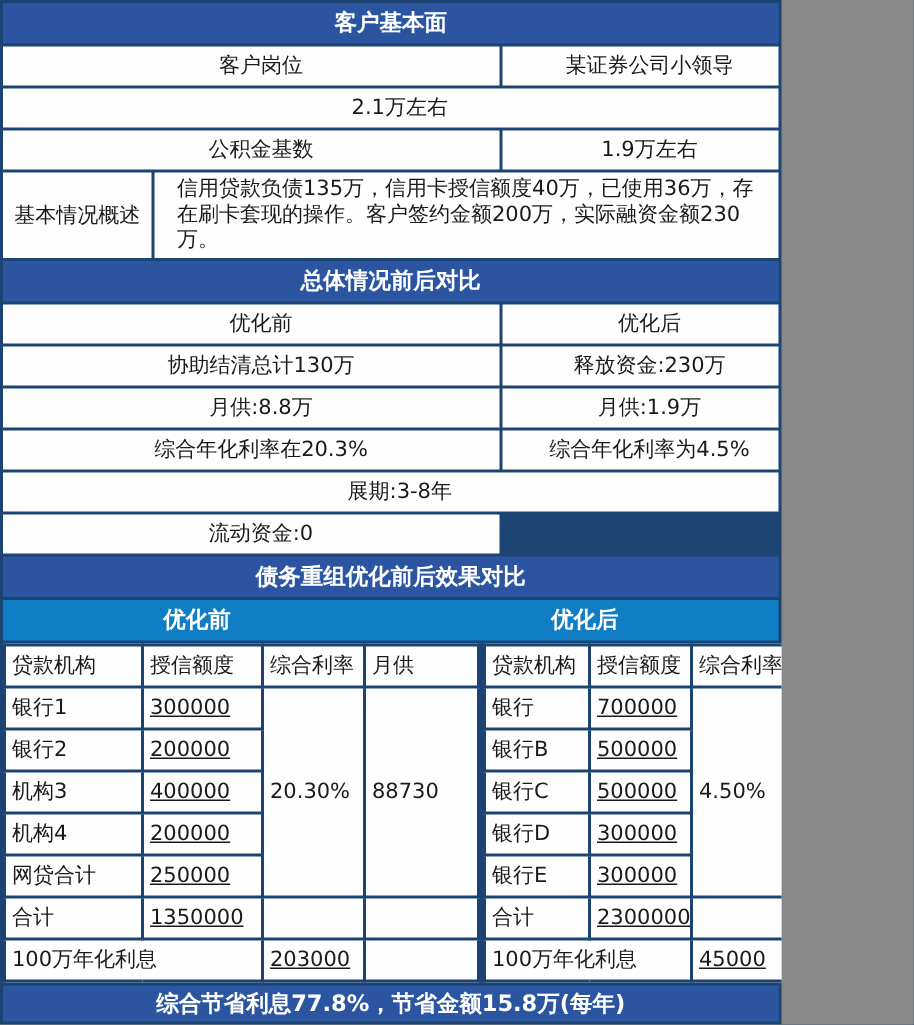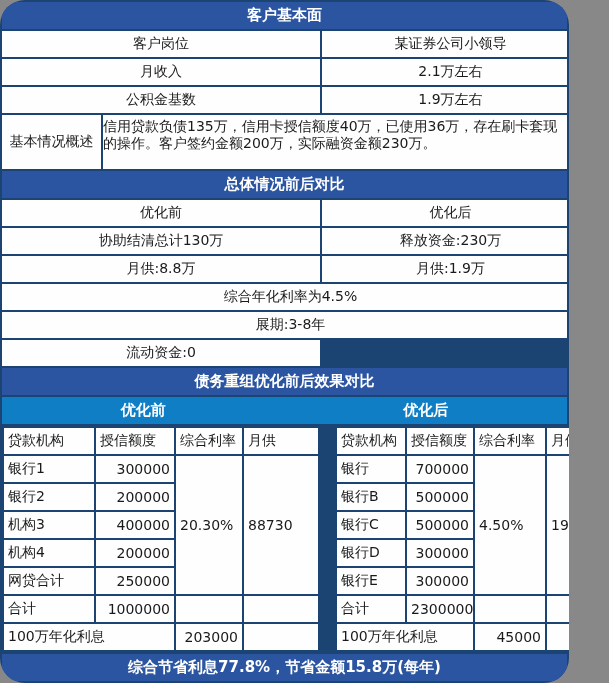--- a/index.html
+++ b/index.html
@@ -1,72 +1,71 @@
 <!DOCTYPE html>
 <html><head>
 <meta charset="utf-8">
 <style>
   html,body{margin:0;padding:0;background:#888;}
   .doc{
-    width:569px;height:683px;box-sizing:border-box;margin:0;
+    width:521px;height:683px;box-sizing:border-box;margin:0;
     background:#1c4473;
     display:flex;flex-direction:column;gap:2px;padding:2px;
     font-family:"DejaVu Sans","Liberation Sans",sans-serif;
-    font-size:14px;color:#1a1a1a;overflow:hidden;border-radius:25px;
+    font-size:14px;color:#1a1a1a;overflow:hidden;
   }
   .band{
     background:#2b55a0;color:#ffffff;font-weight:bold;font-size:15px;
     display:flex;align-items:center;justify-content:center;
     flex:0 0 27px;
   }
   .band.light{background:#0f7ec5;flex:0 0 27px;}
   .band.light .half{flex:1;text-align:center;}
   .band.footer{flex:1 1 27px;}
   .row2{display:flex;gap:2px;flex:0 0 26px;}
   .row2 .cell{
     background:#fefefe;display:flex;align-items:center;justify-content:center;
     text-align:center;
   }
-  .row2 .l{flex:0 0 318px;}
+  .row2 .l{flex:0 0 318px;padding-left:13px;}
   .row2 .r{flex:1;padding-left:12px;}
   .row-overview{display:flex;gap:2px;flex:0 0 54px;}
   .row-overview .lbl{
     flex:0 0 99px;background:#fefefe;display:flex;align-items:center;
     justify-content:center;text-align:left;
   }
   .row-overview .txt{
     flex:1;background:#fefefe;display:flex;align-items:flex-start;
-    text-align:left;padding:3px 0;line-height:17px;box-sizing:border-box;
-  }
-  .tables-row{display:flex;gap:15px;flex:0 0 auto;}
+    text-align:left;padding:3px 15px;line-height:17px;box-sizing:border-box;
+  }
+  .tables-row{display:flex;gap:2px;flex:0 0 auto;}
   table.grid{border-collapse:collapse;table-layout:fixed;background:#fefefe;}
   table.grid.left{width:316px;}
   table.grid.right{flex:1;width:286px;}
   table.grid td{
     border:2px solid #1c4473;height:26px;padding:0 4px;
     overflow:hidden;white-space:nowrap;background:#fefefe;
   }
   td.org{text-align:left;}
-  td.num{text-align:right;}
+  td.num{text-align:left;text-decoration:underline;}
   td.ctr{text-align:left;vertical-align:middle;}
   td.hdr{text-align:left;}
 </style>
 </head>
 <body>
 
 <div class="doc">
 
   <div class="band">客户基本面</div>
 
   <div class="row2">
     <div class="cell l">客户岗位</div>
     <div class="cell r">某证券公司小领导</div>
   </div>
   <div class="row2">
-    <div class="cell l">月收入</div>
     <div class="cell r">2.1万左右</div>
   </div>
   <div class="row2">
     <div class="cell l">公积金基数</div>
     <div class="cell r">1.9万左右</div>
   </div>
 
   <div class="row-overview">
     <div class="lbl">基本情况概述</div>
     <div class="txt">信用贷款负债135万，信用卡授信额度40万，已使用36万，存在刷卡套现的操作。客户签约金额200万，实际融资金额230万。</div>
@@ -80,20 +79,21 @@
   </div>
   <div class="row2">
     <div class="cell l">协助结清总计130万</div>
     <div class="cell r">释放资金:230万</div>
   </div>
   <div class="row2">
     <div class="cell l">月供:8.8万</div>
     <div class="cell r">月供:1.9万</div>
   </div>
   <div class="row2">
+    <div class="cell l">综合年化利率在20.3%</div>
     <div class="cell r">综合年化利率为4.5%</div>
   </div>
   <div class="row2">
     <div class="cell r">展期:3-8年</div>
   </div>
   <div class="row2">
     <div class="cell l">流动资金:0</div>
   </div>
 
   <div class="band">债务重组优化前后效果对比</div>
@@ -136,21 +136,21 @@
       <tr>
         <td class="org">机构4</td>
         <td class="num">200000</td>
       </tr>
       <tr>
         <td class="org">网贷合计</td>
         <td class="num">250000</td>
       </tr>
       <tr>
         <td class="org">合计</td>
-        <td class="num">1000000</td>
+        <td class="num">1350000</td>
         <td></td>
         <td></td>
       </tr>
       <tr>
         <td class="org" colspan="2">100万年化利息</td>
         <td class="num">203000</td>
         <td></td>
       </tr>
     </tbody>
       </table>

